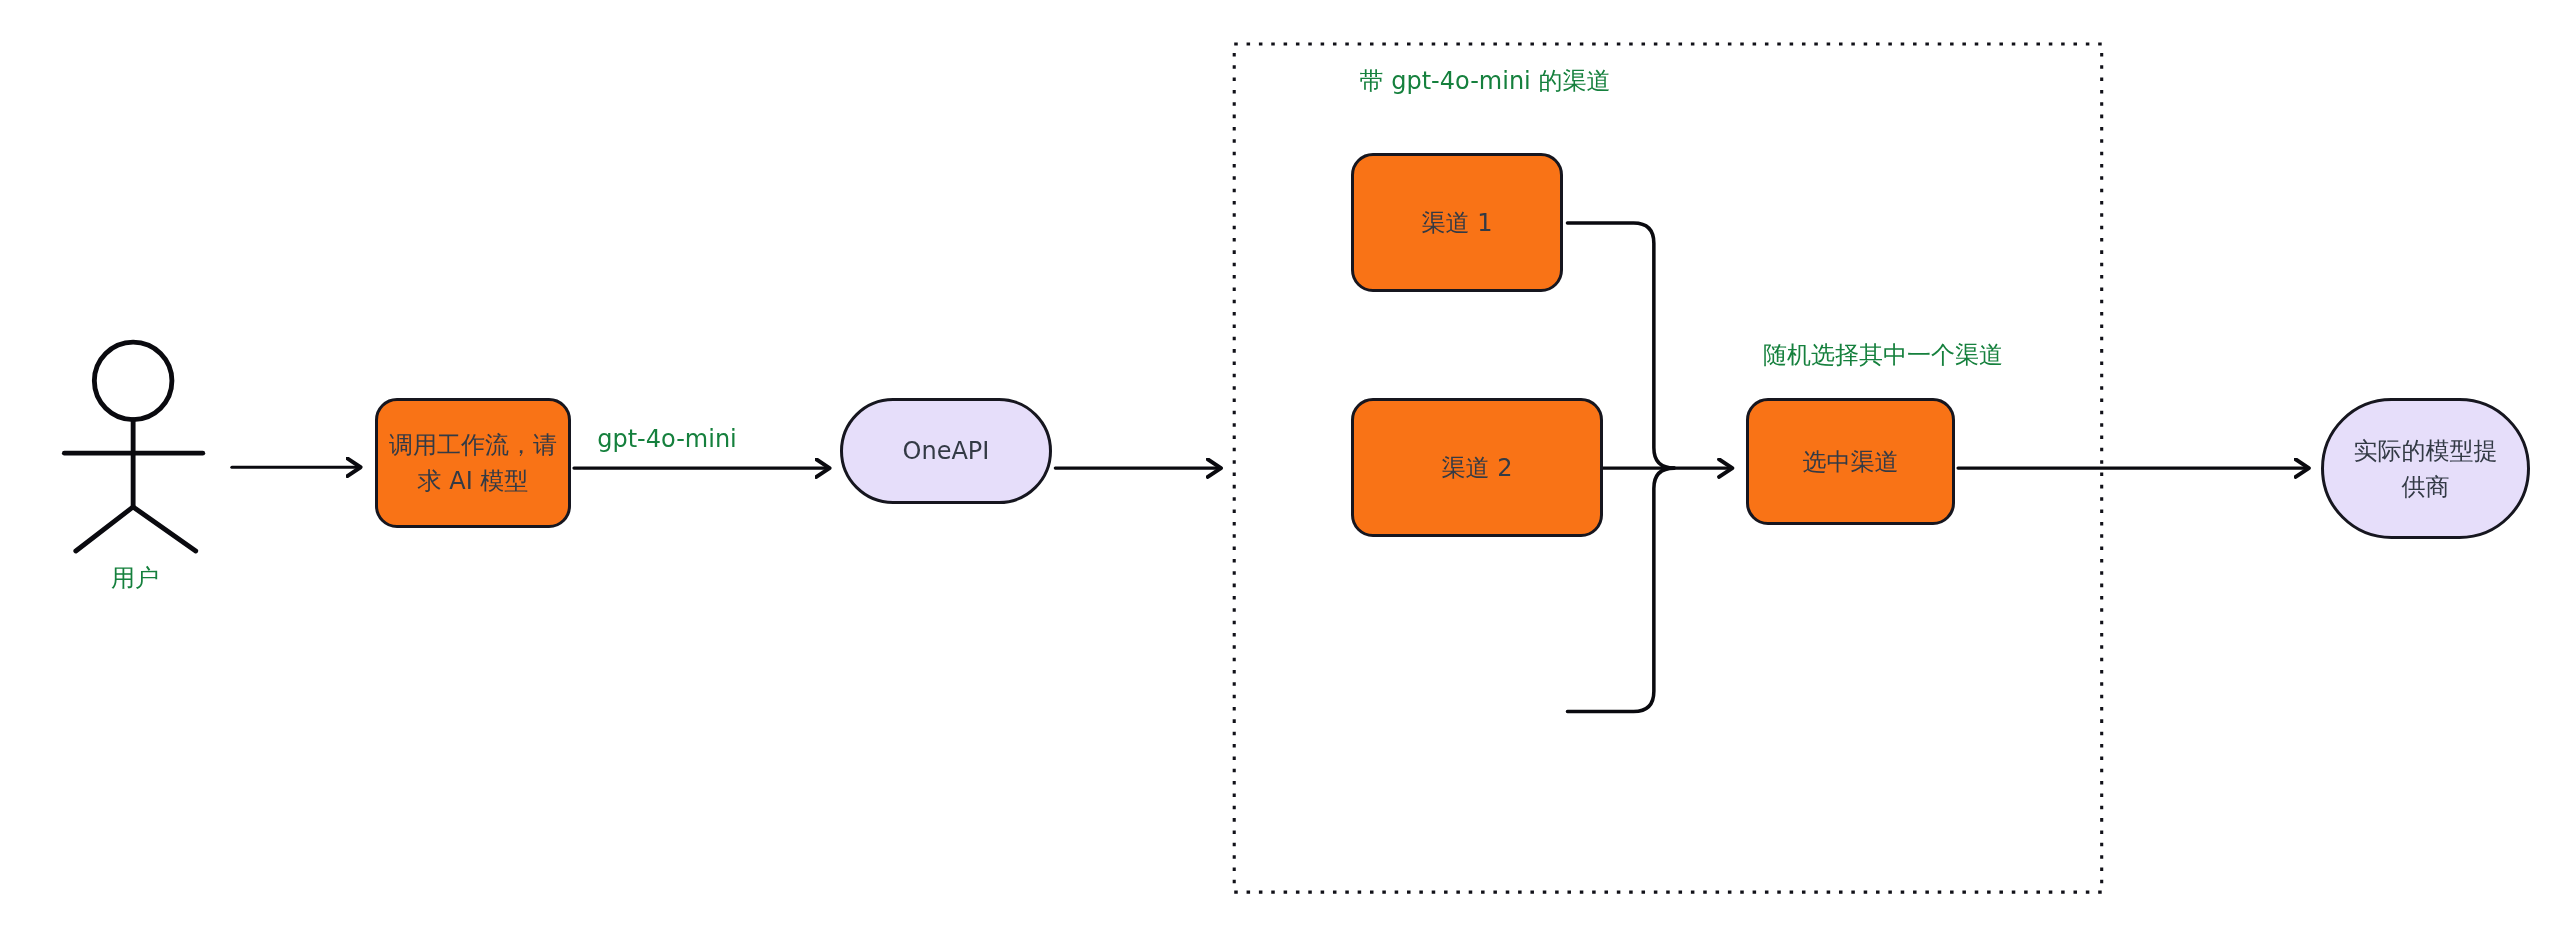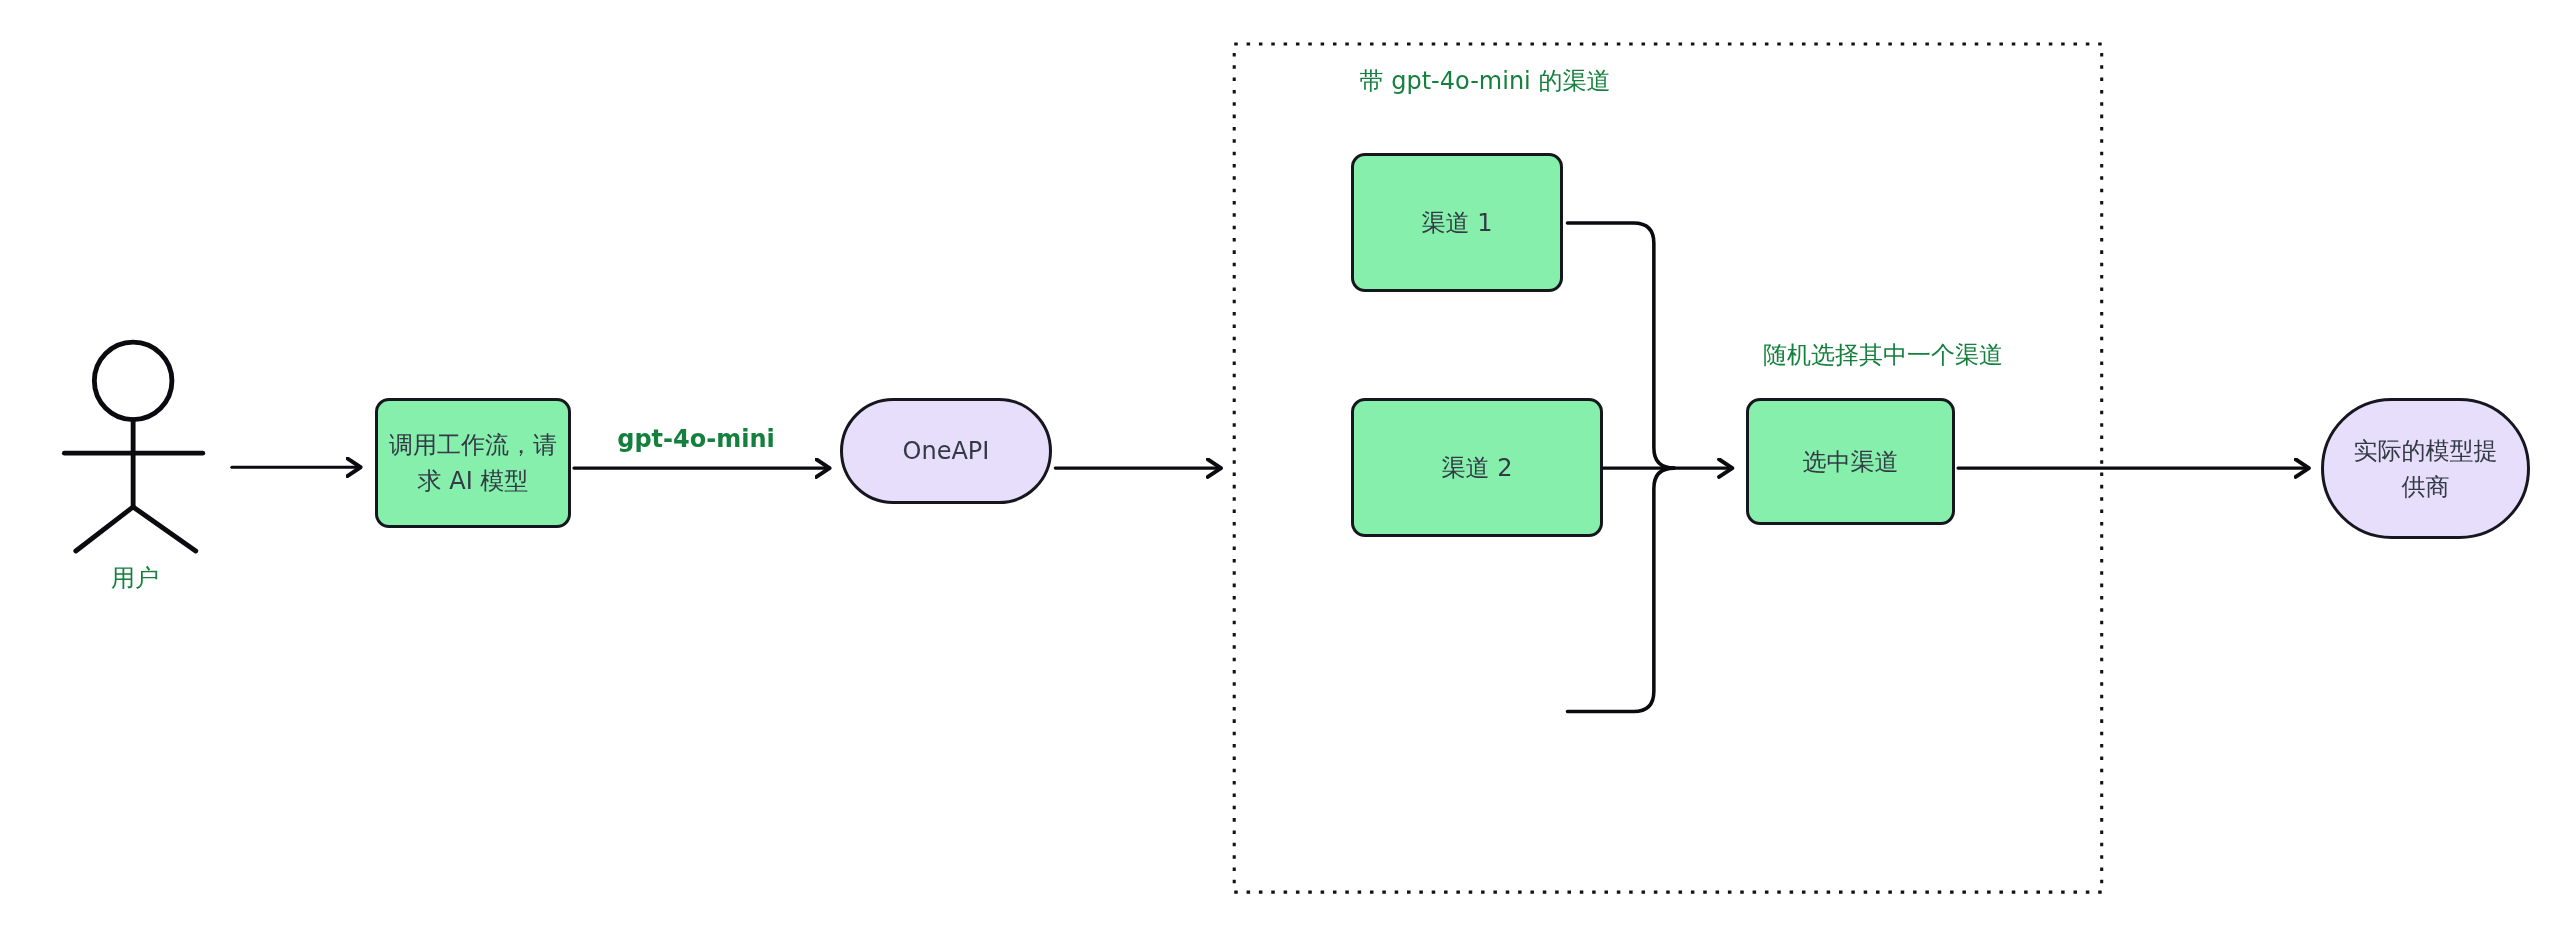--- a/index.html
+++ b/index.html
@@ -16,23 +16,23 @@
     left: 0; top: 0;
     width: 2576px; height: 938px;
   }
   .node {
     position: absolute;
     box-sizing: border-box;
     display: flex;
     align-items: center;
     justify-content: center;
     text-align: center;
-    background: #86efac;
+    background: #f97316;
     border: 3.5px solid #16161F;
-    border-radius: 14px;
+    border-radius: 22px;
     color: #333A45;
     font-size: 24px;
     line-height: 1.5;
     white-space: pre-line;
     padding: 0 5.3px;
   }
   .stadium {
     background: #E6DEFA;
     border-radius: 79px;
   }
@@ -44,21 +44,21 @@
   .node-selected { left: 1746px; top: 398px; width: 209px; height: 127px; }
   .node-provider { left: 2321px; top: 398px; width: 209px; height: 141px; }
   .diagram-label {
     position: absolute;
     transform: translateX(-50%);
     color: #15803d;
     font-size: 24px;
     white-space: nowrap;
   }
   .label-actor      { left: 135px;  top: 562px; }
-  .label-edge-model { left: 696px;  top: 425px; font-weight: bold; }
+  .label-edge-model { left: 667px;  top: 425px; }
   .label-subgraph   { left: 1485px; top: 65px;  }
   .label-random     { left: 1843px; top: 339px; margin-left: 40px; }
 </style>
 </head>
 <body>
 
 <div class="canvas">
 
   <svg class="layer" viewBox="0 0 2922 1064">
     <defs>

